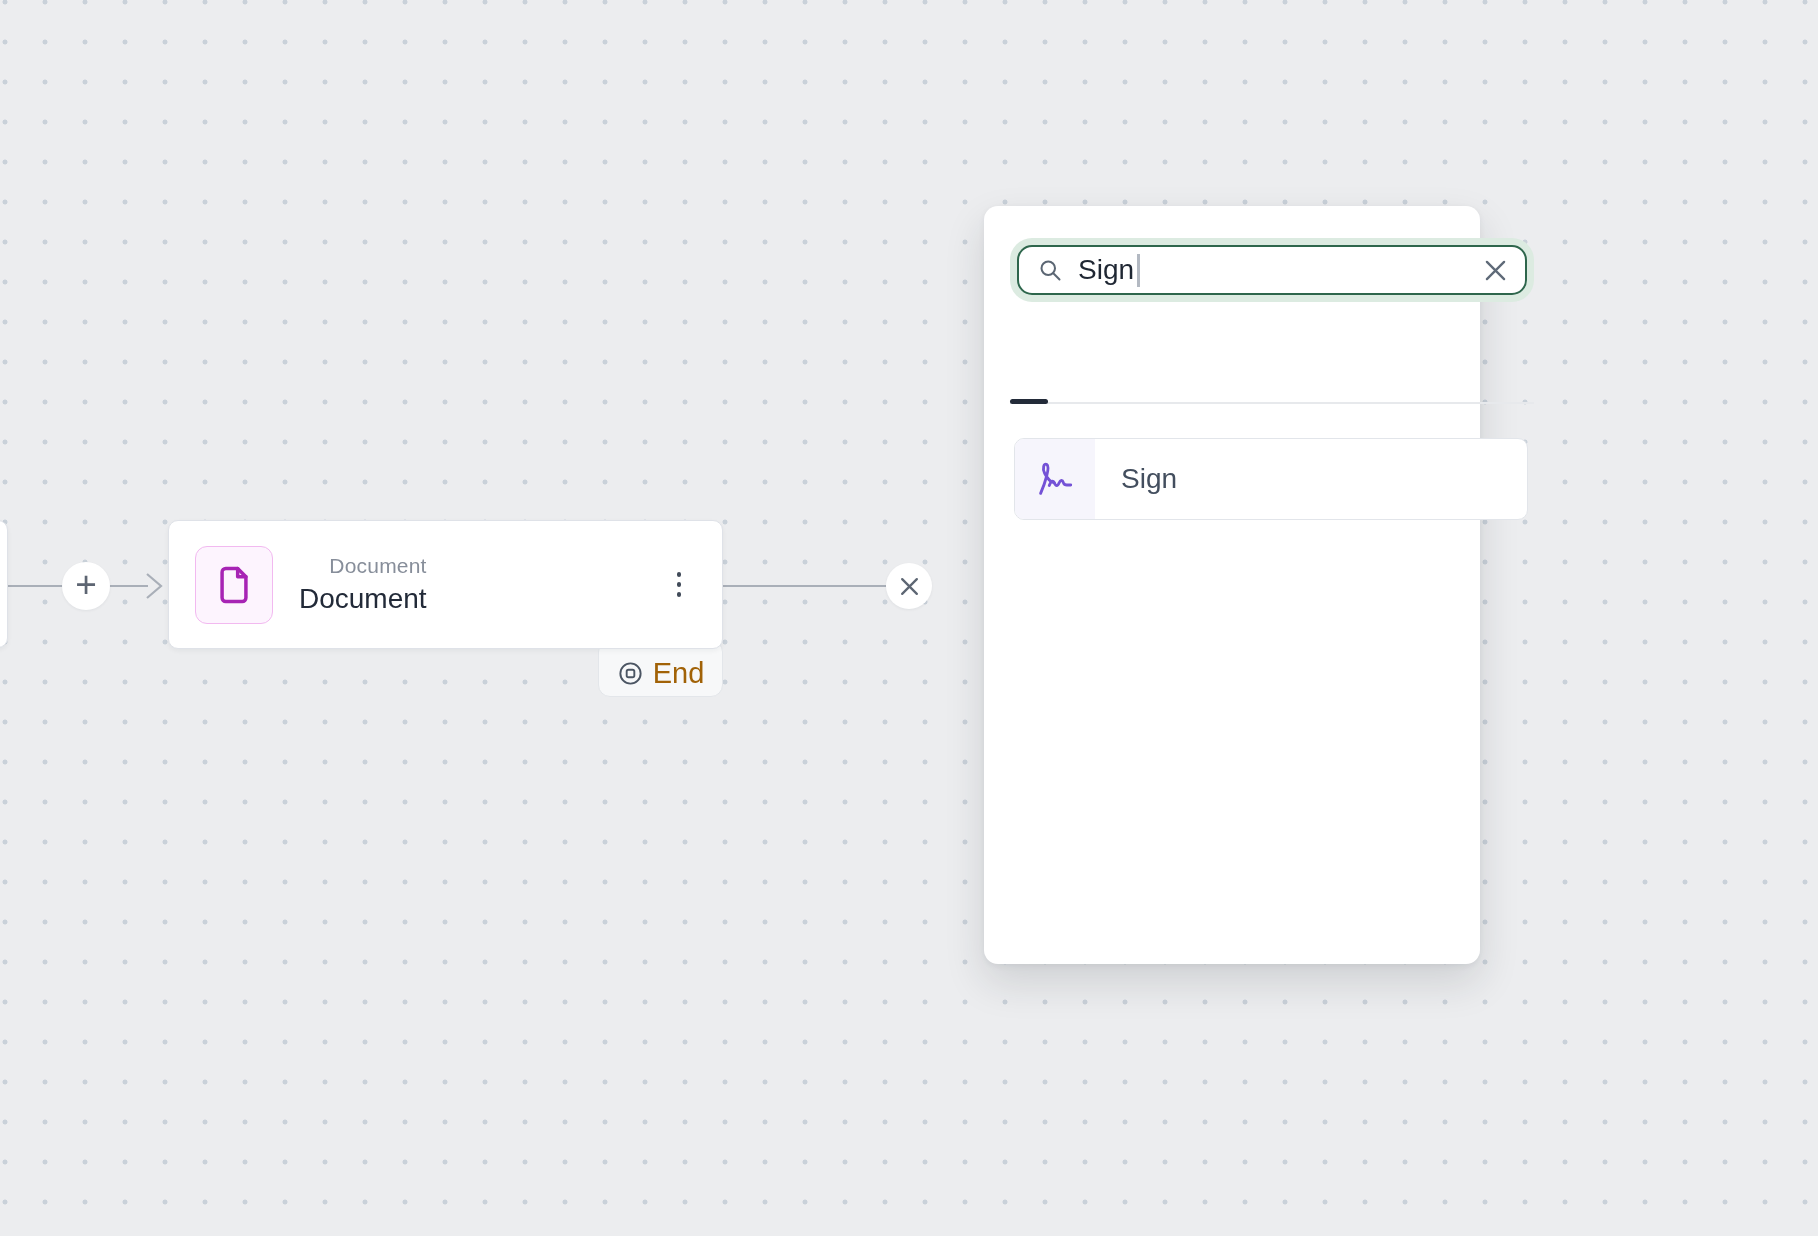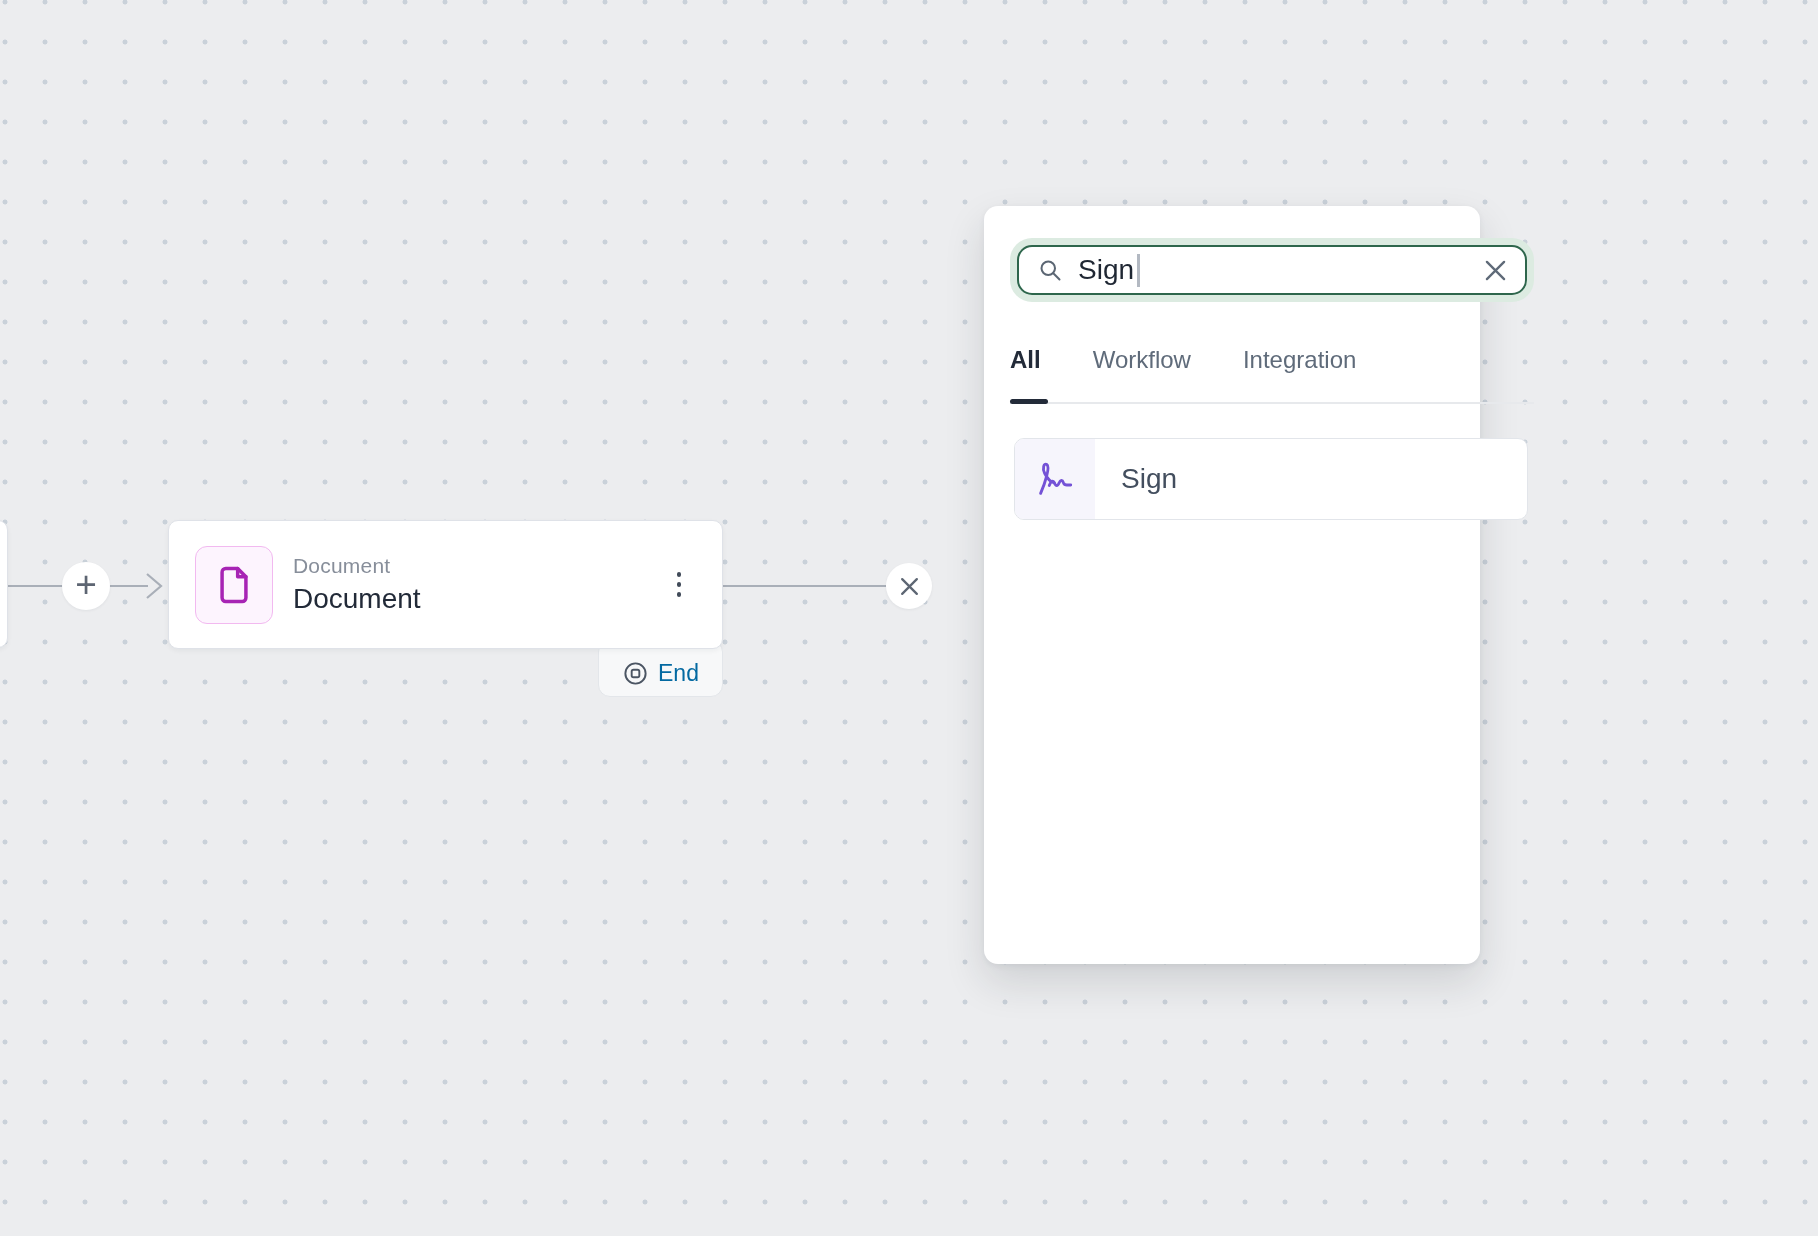--- a/index.html
+++ b/index.html
@@ -46,37 +46,37 @@
     background: #fff; border: 1.5px solid #dfe2e8; border-radius: 10px;
     box-shadow: 0 2px 5px rgba(25,32,45,.05); z-index: 3;
     display: flex; align-items: center; cursor: pointer;
   }
   .doc-icon-box {
     width: 78px; height: 78px; margin-left: 26px; flex: 0 0 auto;
     border: 1.5px solid #f2b9f0; background: #fdf4fe; border-radius: 12px;
     display: flex; align-items: center; justify-content: center;
     color: #a724b4;
   }
-  .doc-text { margin-left: 20px; display: flex; flex-direction: column; gap: 5px; }
+  .doc-text { margin-left: 26px; display: flex; flex-direction: column; gap: 5px; align-items: flex-end; }
   .doc-type  { font-size: 21px; color: #878e9a; letter-spacing: .2px; }
   .doc-title { font-size: 28px; color: #222a38; font-weight: 500; }
   .kebab {
     position: absolute; left: 480px; top: 0; width: 60px; height: 100%;
     display: flex; flex-direction: column; align-items: center; justify-content: center;
     gap: 5.5px; cursor: pointer;
   }
   .kebab i { width: 4.5px; height: 4.5px; border-radius: 50%; background: #414b59; }
 
   .end-badge {
     position: absolute; left: 598px; top: 640px; width: 125px; height: 57px;
     background: #f7f8f9; border: 1.5px solid #e3e6ea; border-radius: 12px;
     z-index: 2; display: flex; align-items: center; justify-content: center;
     gap: 9px; padding-top: 9px; color: #4b5563;
   }
-  .end-badge .end-label { font-size: 23px; color: #0369a1; font-weight: 500; }
+  .end-badge .end-label { font-size: 29px; color: #a16207; font-weight: 500; }
 
   
   .panel {
     position: absolute; left: 984px; top: 206px; width: 496px; height: 758px;
     background: #fff; border-radius: 14px; z-index: 6;
     box-shadow: 0 18px 40px rgba(25,32,45,.14), 0 2px 6px rgba(25,32,45,.06);
   }
   .search-halo {
     position: absolute; left: 26px; top: 32px; width: 524px; height: 64px;
     background: #dcebe1; border-radius: 22px; padding: 7px;
@@ -183,25 +183,20 @@
         <span class="caret"></span>
         <span class="search-spacer"></span>
         <span class="clear-btn">
           <svg width="27" height="27" viewBox="0 0 22 22" fill="none" stroke="currentColor" stroke-width="1.9" stroke-linecap="round">
             <path d="M4 4 L18 18 M18 4 L4 18"></path>
           </svg>
         </span>
       </div>
     </div>
 
-    <div class="tabs-row">
-      <span class="tab active">All</span>
-      <span class="tab">Workflow</span>
-      <span class="tab">Integration</span>
-    </div>
     <div class="tabs-divider"></div>
     <div class="tab-underline" style="background-color: rgb(35, 43, 57);"></div>
 
     <div class="result-card">
       <div class="sign-icon-box" style="background-color: rgb(246, 245, 252); color: rgb(116, 82, 214);">
         <svg width="46" height="46" viewBox="0 0 24 24" fill="none" stroke="currentColor" stroke-width="1.5" stroke-linecap="round" stroke-linejoin="round">
           <path d="M4.5 19.5 C6.8 14.2 9.6 5.6 7.7 4.4 C6.2 3.5 5.3 6.4 6.6 9 C7.9 11.6 9.8 13.6 11.6 14"></path>
           <path d="M9 15.4 C9.9 12.9 11 12.4 11.7 14.1 C12.4 15.8 13.4 15.8 14.1 14.1 C14.8 12.4 15.9 12.4 16.4 13.9 C16.8 15 17.5 15.1 18.2 15.1 L20.2 15.1"></path>
         </svg>
       </div>

